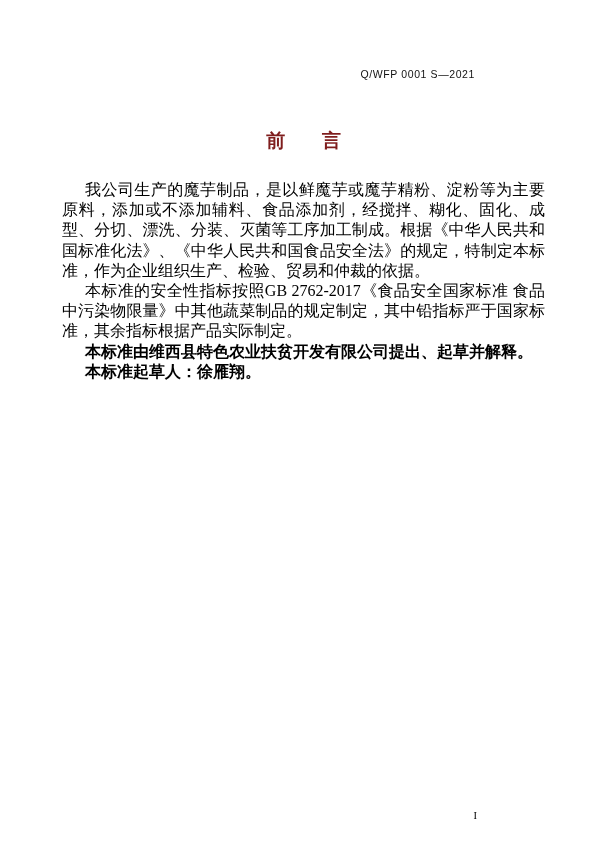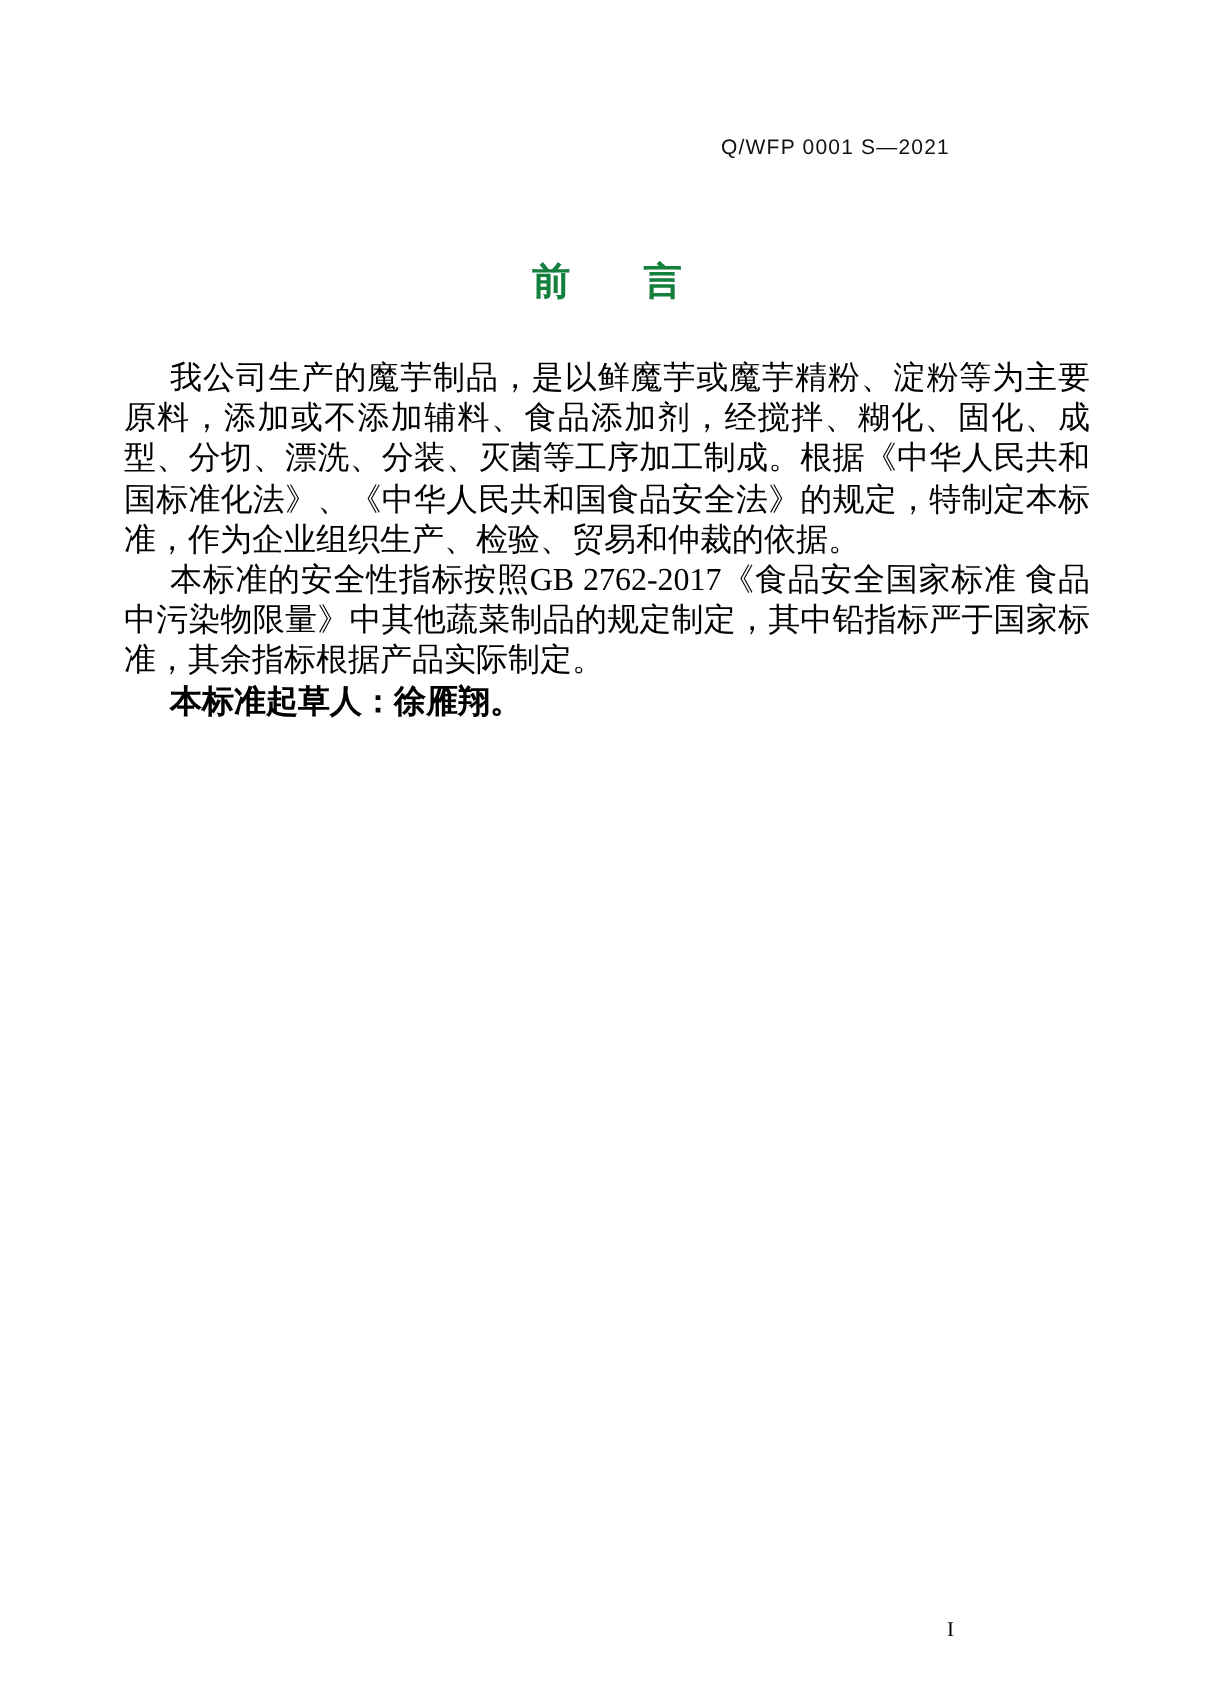--- a/index.html
+++ b/index.html
@@ -35,21 +35,21 @@
   .doc-title {
     position: absolute;
     top: 128px;
     left: 0;
     width: 607px;
     text-align: center;
     font-size: 19px;
     font-weight: bold;
     letter-spacing: 16px;
     text-indent: 16px;
-    color: #15803d;
+    color: #7f1d1d;
   }
   .body-block {
     position: absolute;
     top: 180px;
     left: 62px;
     width: 483px;
   }
   .para {
     font-size: 16px;
     line-height: 20.2px;
@@ -76,18 +76,19 @@
 
 <div class="page">
 
   <div class="header-code">Q/WFP 0001 S—2021</div>
 
   <div class="doc-title">前  言</div>
 
   <div class="body-block">
     <p class="para">我公司生产的魔芋制品，是以鲜魔芋或魔芋精粉、淀粉等为主要原料，添加或不添加辅料、食品添加剂，经搅拌、糊化、固化、成型、分切、漂洗、分装、灭菌等工序加工制成。根据《中华人民共和国标准化法》、《中华人民共和国食品安全法》的规定，特制定本标准，作为企业组织生产、检验、贸易和仲裁的依据。</p>
     <p class="para">本标准的安全性指标按照GB 2762-2017《食品安全国家标准 食品中污染物限量》中其他蔬菜制品的规定制定，其中铅指标严于国家标准，其余指标根据产品实际制定。</p>
+    <p class="para bold">本标准由维西县特色农业扶贫开发有限公司提出、起草并解释。</p>
     <p class="para bold">本标准起草人：徐雁翔。</p>
   </div>
 
   <div class="page-number">I</div>
 
 </div>
 
 </body></html>

